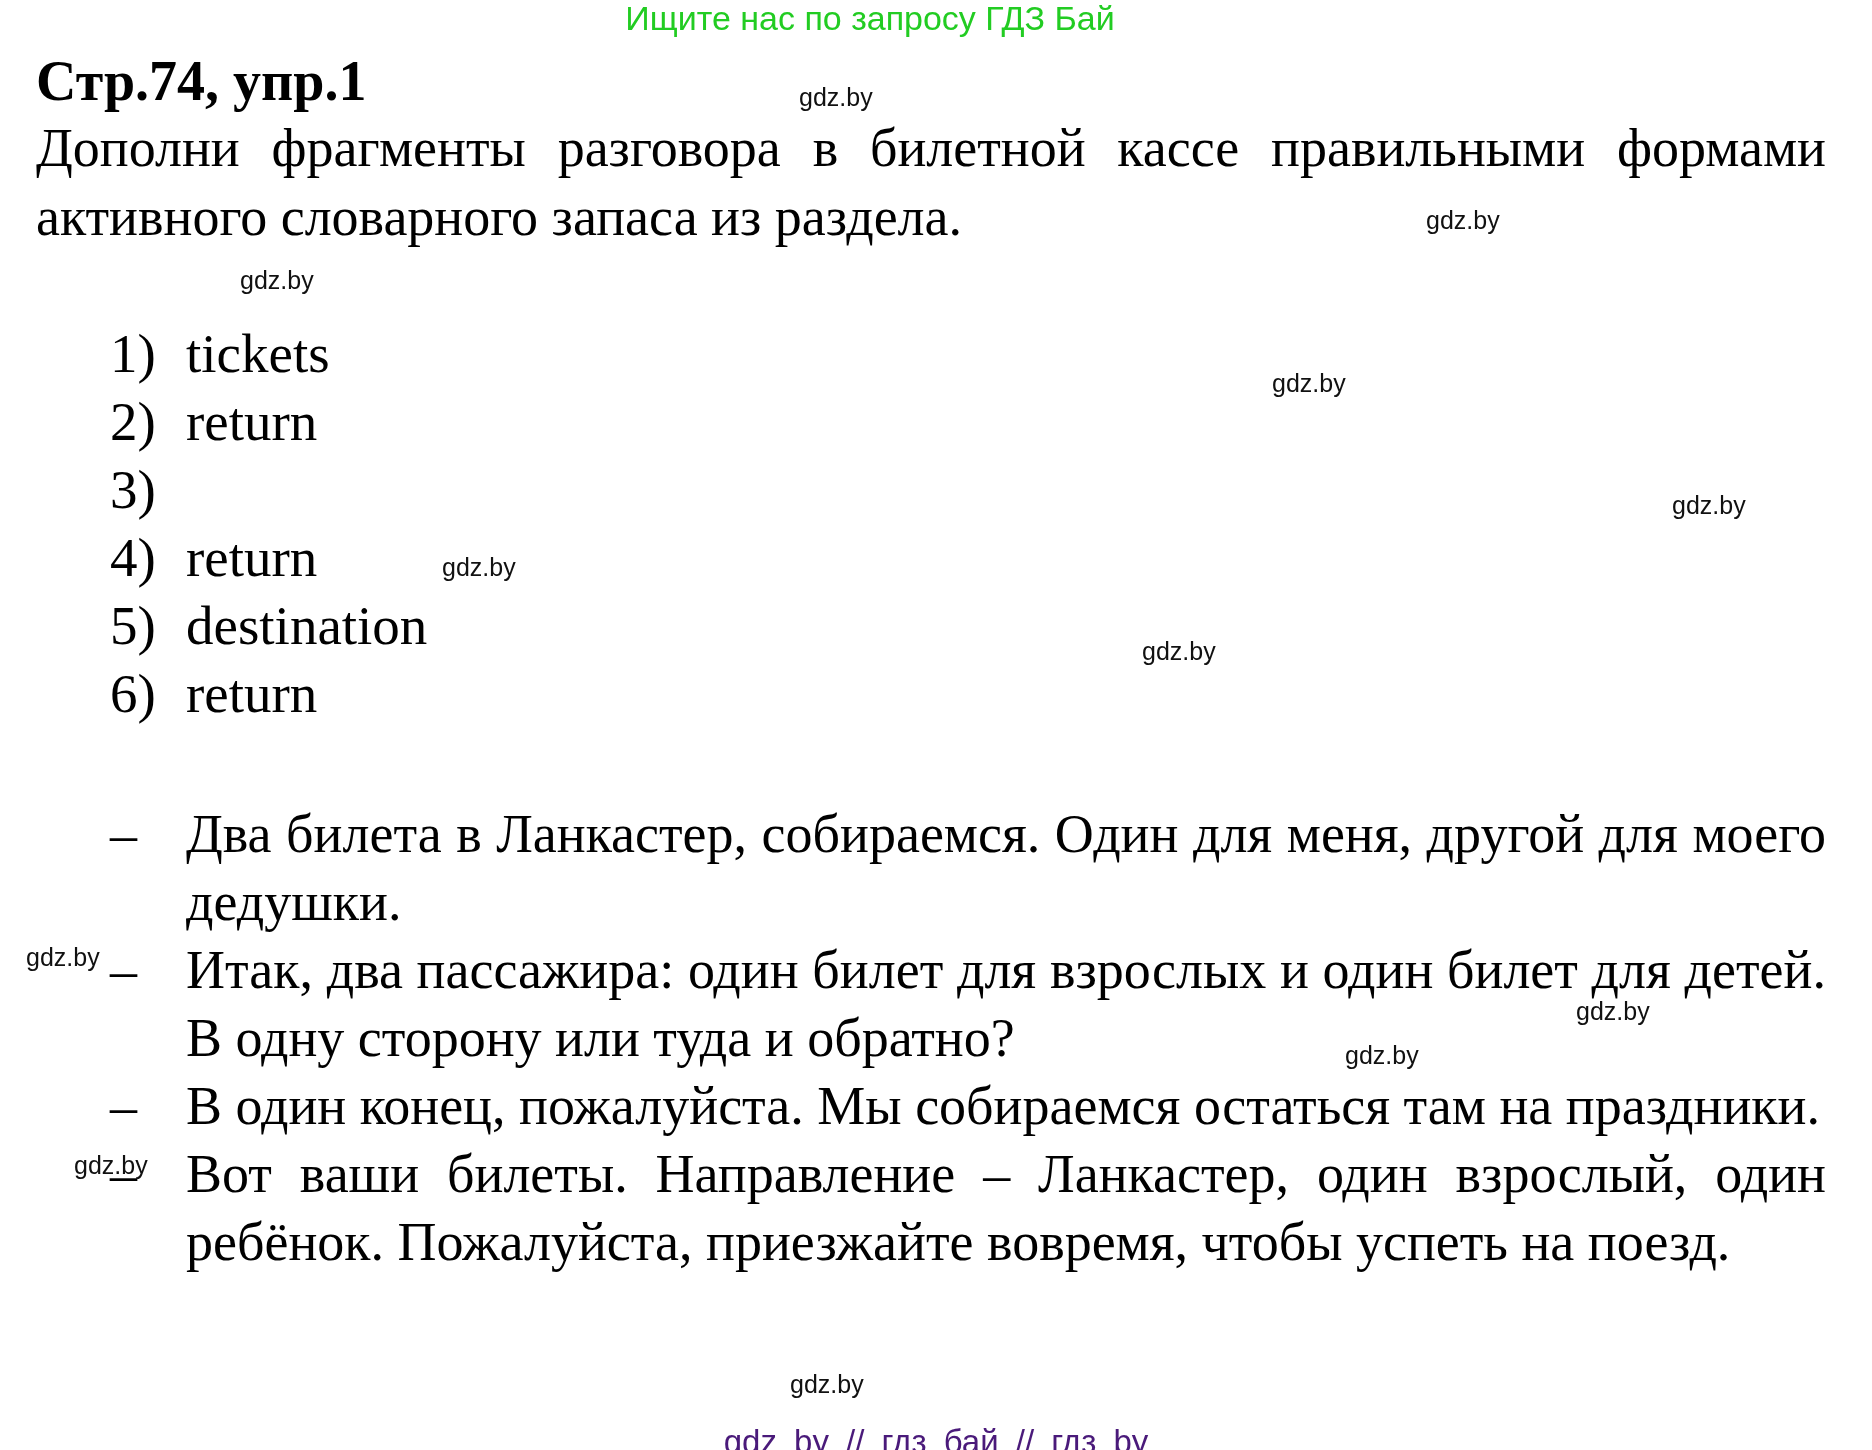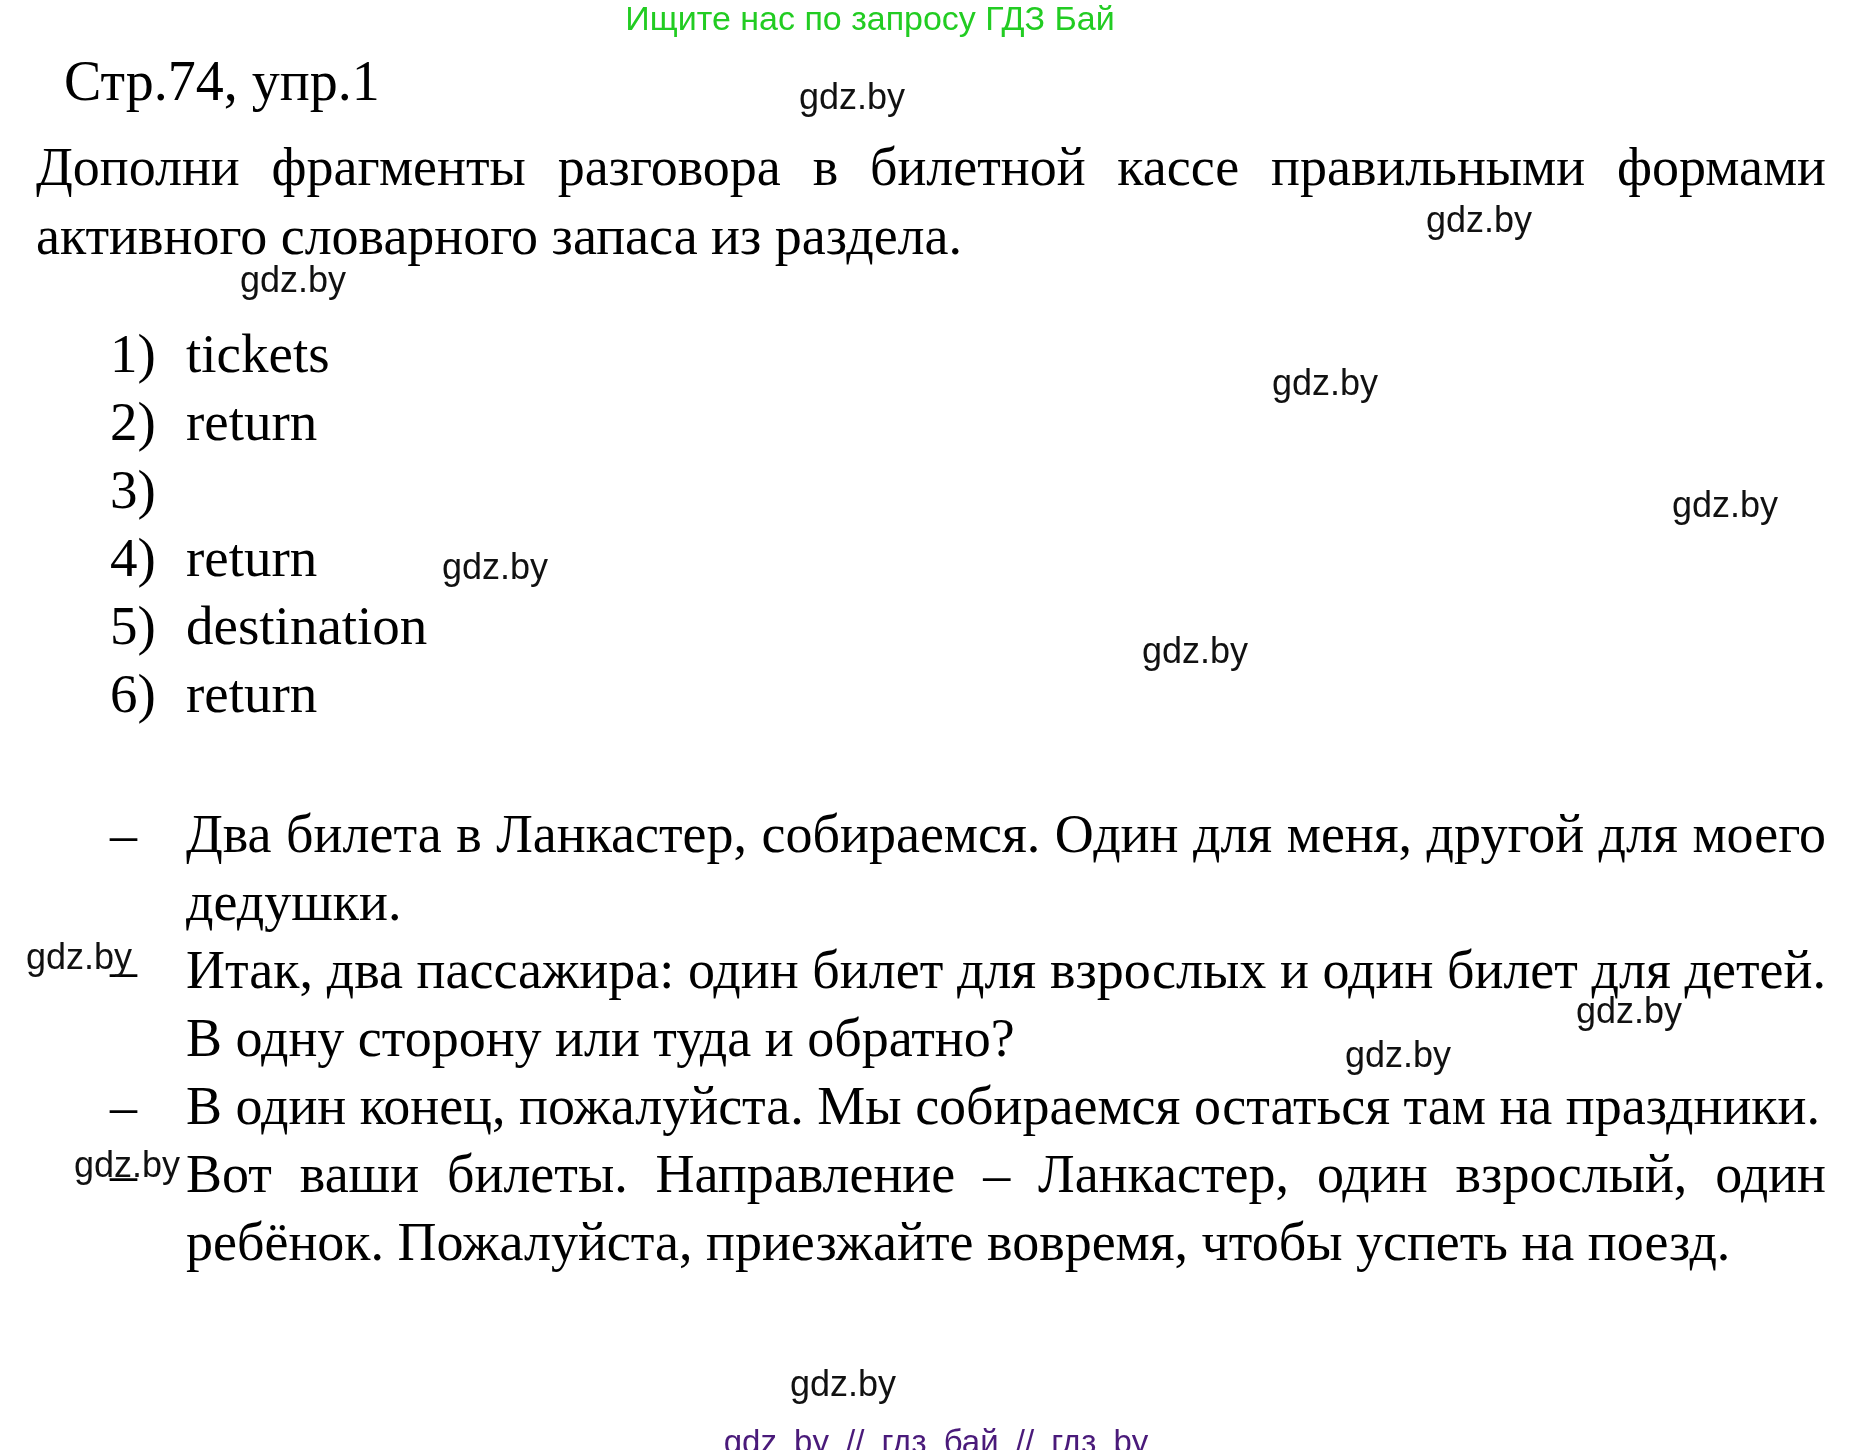--- a/index.html
+++ b/index.html
@@ -4,34 +4,34 @@
 <style>
   html, body { margin: 0; padding: 0; background: #ffffff; }
   body { width: 1872px; height: 1450px; position: relative; overflow: hidden; }
   .abs { position: absolute; }
   .top-banner {
     left: 0; width: 1740px; top: 0px; text-align: center;
     font-family: "Liberation Sans", sans-serif; font-size: 34px; color: #22cc22;
     line-height: 36px;
   }
   .serif { font-family: "Liberation Serif", serif; color: #000; }
-  .title { left: 36px; top: 46px; font-size: 56px; font-weight: normal; line-height: 70px; margin-left: 28px; }
+  .title { left: 36px; top: 46px; font-size: 56px; font-weight: bold; line-height: 70px; }
   .intro {
-    left: 36px; top: 133px; width: 1790px; font-size: 54px; line-height: 69px;
+    left: 36px; top: 114px; width: 1790px; font-size: 54px; line-height: 69px;
     text-align: justify; text-align-last: left;
   }
   .list { left: 110px; top: 320px; font-size: 55px; line-height: 68px; }
   .list-item { display: flex; }
   .list-num { width: 76px; }
   .dialogue { left: 110px; top: 800px; width: 1716px; font-size: 54px; line-height: 68px; }
   .turn { display: flex; }
   .dash { width: 76px; flex: none; }
   .turn-text { flex: 1; text-align: justify; text-align-last: left; }
   .wm {
-    font-family: "Liberation Sans", sans-serif; font-size: 36px; color: #111;
+    font-family: "Liberation Sans", sans-serif; font-size: 25px; color: #111;
     line-height: 30px; white-space: nowrap;
   }
   .footer {
     left: 0; width: 1872px; top: 1424px; text-align: center;
     font-family: "Liberation Sans", sans-serif; font-size: 33px; color: #4a1a7a;
     word-spacing: 8px; line-height: 36px;
   }
 </style>
 </head>
 <body>

